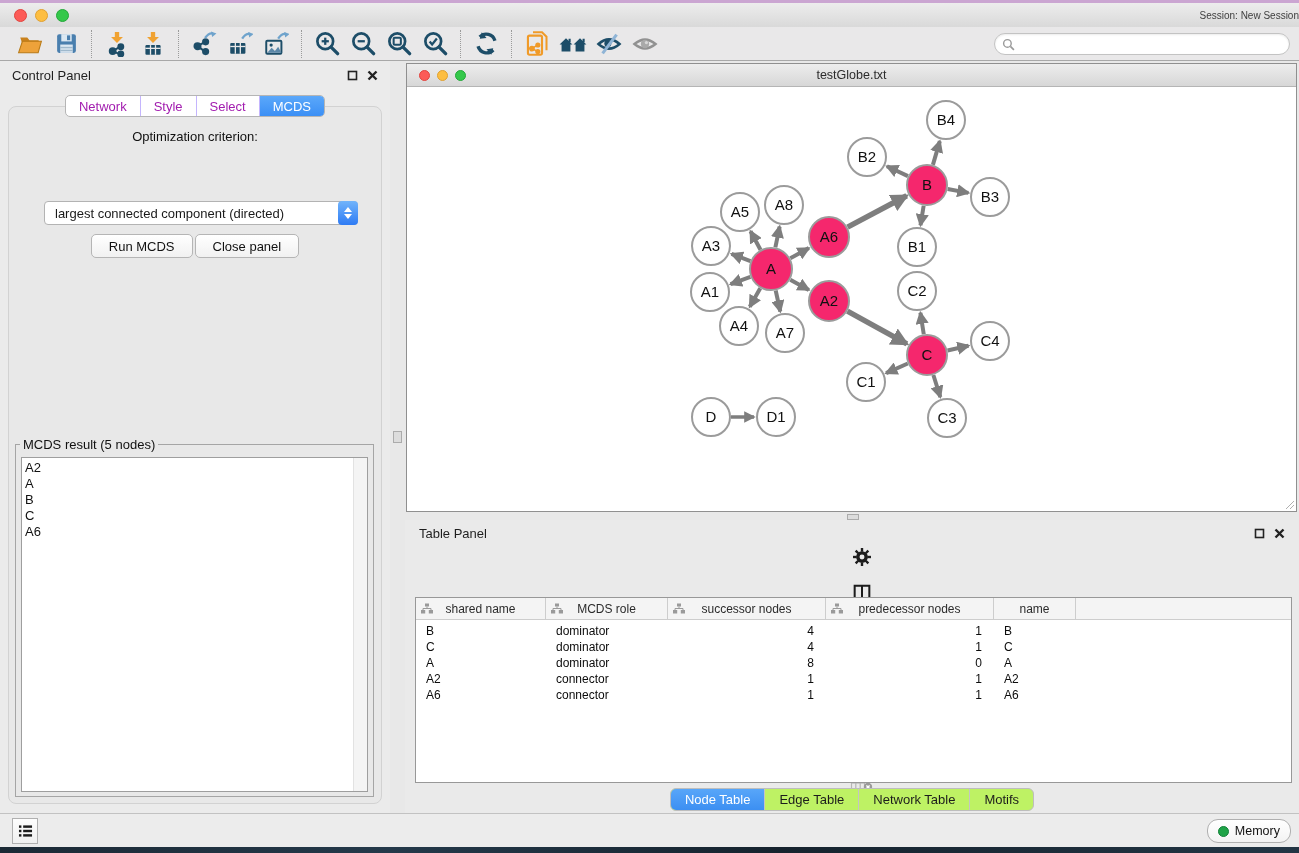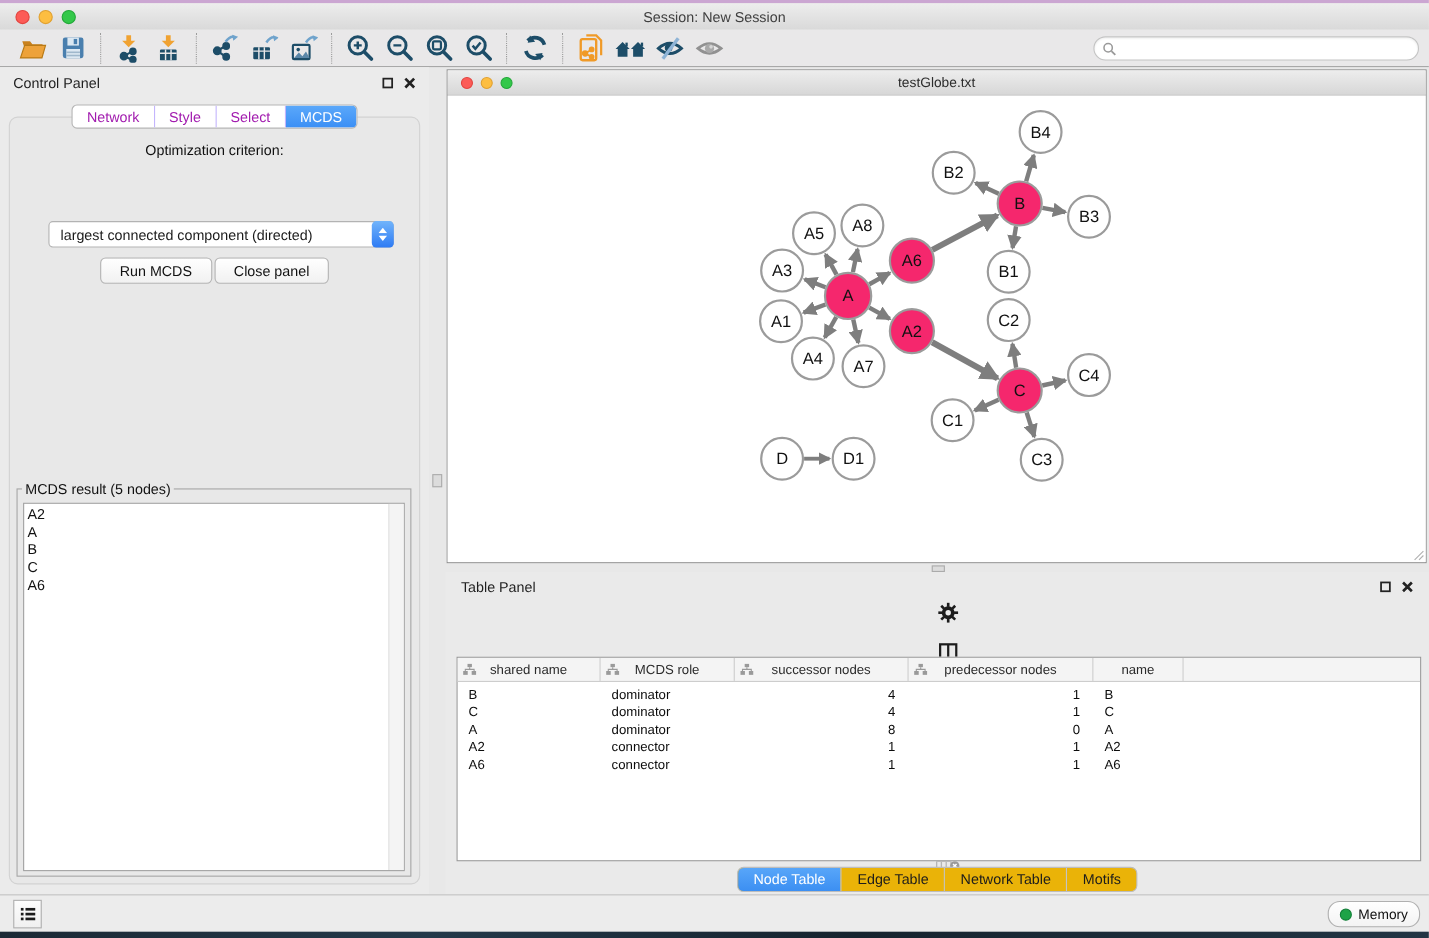--- a/index.html
+++ b/index.html
@@ -9,21 +9,21 @@
 
   
   .top-strip { position:absolute; left:0; top:0; width:100%; height:3px; background:#cba6d2; }
   .titlebar { position:absolute; left:0; top:3px; width:100%; height:24px;
     background:linear-gradient(#ededed,#d9d9d9); display:flex; align-items:center; }
   .lights { display:flex; gap:8px; margin-left:14px; }
   .light { width:13px; height:13px; border-radius:50%; }
   .light.red{ background:#fc5b57; border:1px solid #e2443f;}
   .light.yellow{ background:#fdbe41; border:1px solid #e0a131;}
   .light.green{ background:#34c84a; border:1px solid #23a839;}
-  .titlebar-title { position:absolute; left:0; right:0; text-align:center; font-size:13px; color:#404040; }
+  .titlebar-title { position:absolute; left:0; right:0; text-align:right; font-size:10px; color:#404040; }
 
   .toolbar { position:absolute; left:0; top:27px; width:100%; height:34px; background:#e9e8e9;
     border-bottom:1px solid #a8a8a8; display:flex; align-items:center; padding-left:12px; }
   .tbtn { width:36px; height:30px; display:flex; align-items:center; justify-content:center; }
   .tsep { width:1px; height:28px; border-left:1px dotted #9b9b9b; margin:0 7px; }
   .searchbox { position:absolute; right:9px; top:6px; width:296px; height:22px; background:#fff;
     border:1px solid #c3c3c3; border-radius:12px; display:flex; align-items:center; padding-left:7px;
     box-shadow:inset 0 1px 2px rgba(0,0,0,.08); }
   .searchbox input { border:none; outline:none; background:transparent; font-size:12px; width:250px; margin-left:4px; font-family:"Liberation Sans",sans-serif;}
 
@@ -78,21 +78,21 @@
   .fx { font-family:"DejaVu Serif", serif; font-style:italic; font-size:17px; color:#b3b3b3; }
   .tp-table { position:absolute; left:10px; right:7px; top:77px; height:186px; background:#fff; border:1px solid #989898; overflow:hidden;}
   .t-header { display:flex; height:22px; background:#f4f4f4; border-bottom:1px solid #cdcdcd; }
   .th { position:relative; display:flex; align-items:center; justify-content:center; border-right:1px solid #cdcdcd;
     font-size:12px; color:#2b2b2b; }
   .th .tree { position:absolute; left:5px; top:5px; }
   .tr { display:flex; height:16px; align-items:center; }
   .tr:first-child { margin-top:3px; }
   .td { font-size:12px; color:#0c0c0c; padding:0 12px 0 10px; white-space:nowrap; overflow:hidden; }
   .ttabs-wrap { position:absolute; left:0; right:0; top:268px; display:flex; justify-content:center; }
-  .ttabs { display:flex; background:#eab308; border:1px solid #bdbdbd; border-radius:6px; overflow:hidden; height:23px; }
+  .ttabs { display:flex; background:#bef264; border:1px solid #bdbdbd; border-radius:6px; overflow:hidden; height:23px; }
   .ttab { padding:0 14px; font-size:13px; color:#1c1c1c; display:flex; align-items:center; border-right:1px solid #c4c4c4; }
   .ttab:last-child{ border-right:none; }
   .ttab.active { background:linear-gradient(#58a6f9,#3c8ff2); color:#fff; }
 
   
   .statusbar { position:absolute; left:0; bottom:6px; width:100%; height:34px; background:#ececec; border-top:1px solid #c2c2c2; }
   .list-btn { position:absolute; left:12px; top:4px; width:26px; height:26px; background:linear-gradient(#fdfdfd,#f0f0f0);
     border:1px solid #b0b0b0; display:flex; align-items:center; justify-content:center; }
   .memory-btn { position:absolute; right:8px; top:5px; height:24px; background:linear-gradient(#ffffff,#f3f3f3);
     border:1px solid #b0b0b0; border-radius:11px; display:flex; align-items:center; gap:6px; padding:0 10px; font-size:12.5px; color:#111;}

